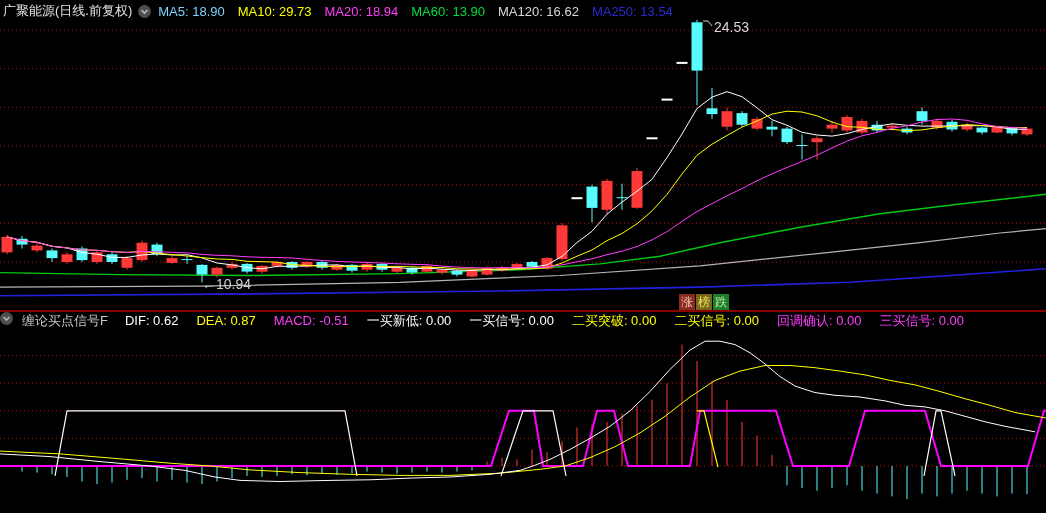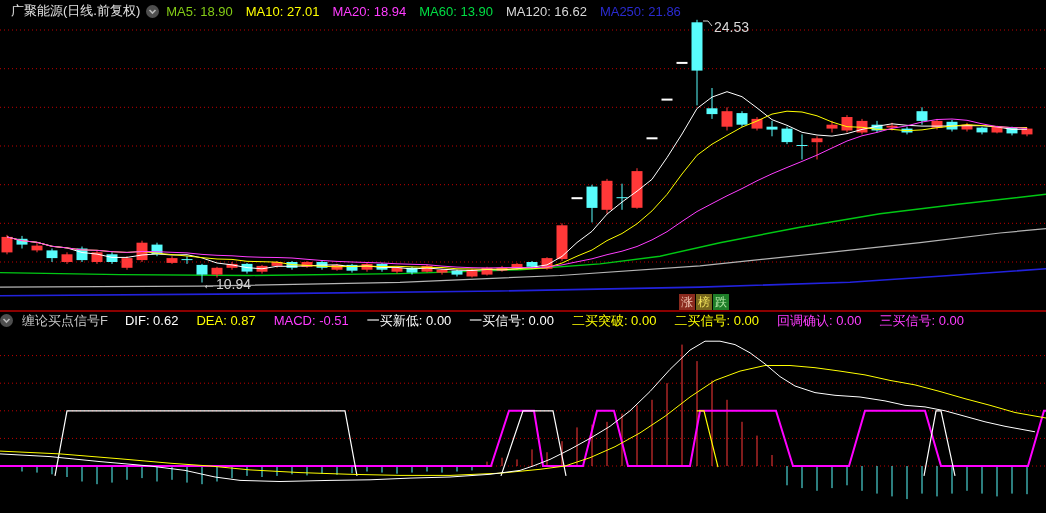--- a/index.html
+++ b/index.html
@@ -1,24 +1,24 @@
 <!DOCTYPE html>
 <html><head>
 <meta charset="utf-8">
 <style>
   html,body{margin:0;padding:0;background:#000;}
   body{width:1046px;height:513px;position:relative;overflow:hidden;
        font-family:"Liberation Sans","DejaVu Sans",sans-serif;}
   #chart-svg{position:absolute;left:0;top:0;}
-  .hdr{position:absolute;left:8px;top:0;height:22px;display:flex;align-items:center;
+  .hdr{position:absolute;left:0;top:0;height:22px;display:flex;align-items:center;
        font-size:13px;white-space:nowrap;z-index:5;}
   .hdr .ttl{color:#e2e2e2;margin:0 6px 0 3px;}
   .circle-icon{display:inline-block;width:13px;height:13px;margin-right:7px;}
   .ma-list span{margin-right:13px;}
-  .sub-hdr{position:absolute;left:0;top:312px;height:17px;display:flex;align-items:center;
+  .sub-hdr{position:absolute;left:0;top:312px;height:17px;display:flex;align-items:flex-start;
        font-size:13px;white-space:nowrap;z-index:5;text-decoration:underline;}
   .sub-hdr .ind-name{color:#c8c8c8;margin:0 10px 0 2px;}
   .field-list span{margin-right:11px;margin-left:7px;}
   .badges{position:absolute;left:679px;top:294px;display:flex;gap:1px;z-index:6;}
   .badges span{display:inline-block;width:16px;height:16px;line-height:16px;
        text-align:center;font-size:12px;cursor:default;}
 </style>
 </head>
 <body>
 
@@ -275,21 +275,21 @@
       <polyline points="0,453.9 50,456.6 100,461.6 150,466.0 185,470.4 215,477.0 240,480.4 280,481.5 330,480.4 370,479.8 410,478.1 450,477.0 490,474.3 520,470.4 533,466.0 550,459.4 570,449.4 590,438.4 610,426.3 630,410.8 650,391.5 670,369.4 690,350.1 705,341.2 720,341.2 735,344.6 750,352.8 765,363.9 780,376.6 795,386.0 815,392.6 835,395.3 860,397.0 885,400.9 905,405.3 925,406.9 945,410.8 965,416.3 985,421.8 1005,426.3 1035,431.8" fill="none" stroke="#ffffff"></polyline>
     </g>
   </svg>
 
 <div class="hdr">
   <span class="ttl">广聚能源(日线.前复权)</span>
   <span class="circle-icon"><svg width="13" height="13">
         <circle cx="6.5" cy="6.5" r="6.5" fill="#4e4e4e"></circle>
         <path d="M3.5 5 L6.5 8 L9.5 5" stroke="#b8b8b8" stroke-width="1.6" fill="none"></path>
       </svg></span>
-  <span class="ma-list"><span style="color: #84cc16; text-align: center;">MA5: 18.90</span><span style="color: rgb(255, 255, 0);">MA10: 27.01</span><span style="color: rgb(255, 61, 255);">MA20: 18.94</span><span style="color: rgb(0, 221, 68);">MA60: 13.90</span><span style="color: rgb(216, 216, 216);">MA120: 16.62</span><span style="color: rgb(42, 42, 208);">MA250: 21.86</span></span>
+  <span class="ma-list"><span style="color: #7dd3fc; text-align: center;">MA5: 18.90</span><span style="color: rgb(255, 255, 0);">MA10: 29.73</span><span style="color: rgb(255, 61, 255);">MA20: 18.94</span><span style="color: rgb(0, 221, 68);">MA60: 13.90</span><span style="color: rgb(216, 216, 216);">MA120: 16.62</span><span style="color: rgb(42, 42, 208);">MA250: 13.54</span></span>
 </div>
 
 <div class="badges">
     <span style="color: rgb(238, 192, 174); background: rgb(138, 42, 30);">涨</span>
     <span style="color: rgb(240, 226, 90); background: rgb(119, 102, 28);">榜</span>
     <span style="color: rgb(181, 232, 168); background: rgb(30, 125, 40);">跌</span>
   </div>
 
 <div class="sub-hdr">
   <span class="circle-icon"><svg width="13" height="13">

